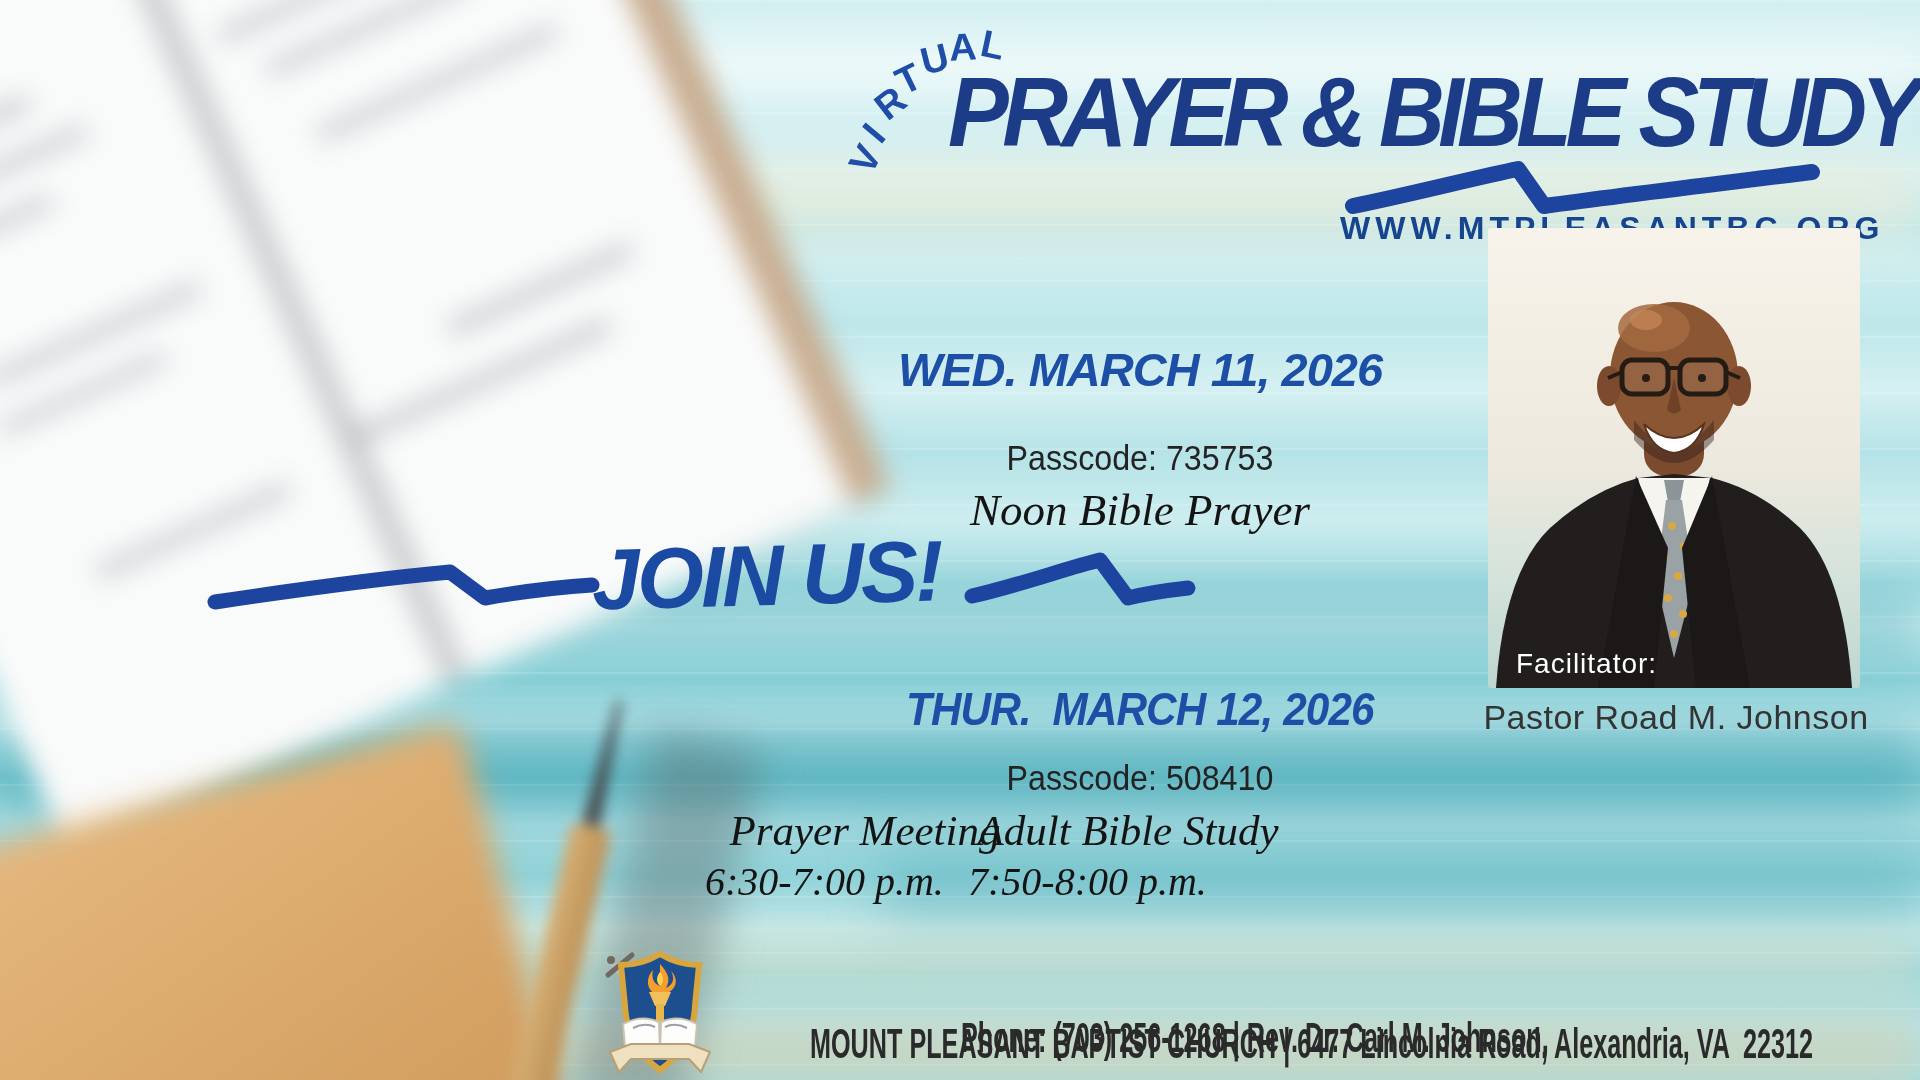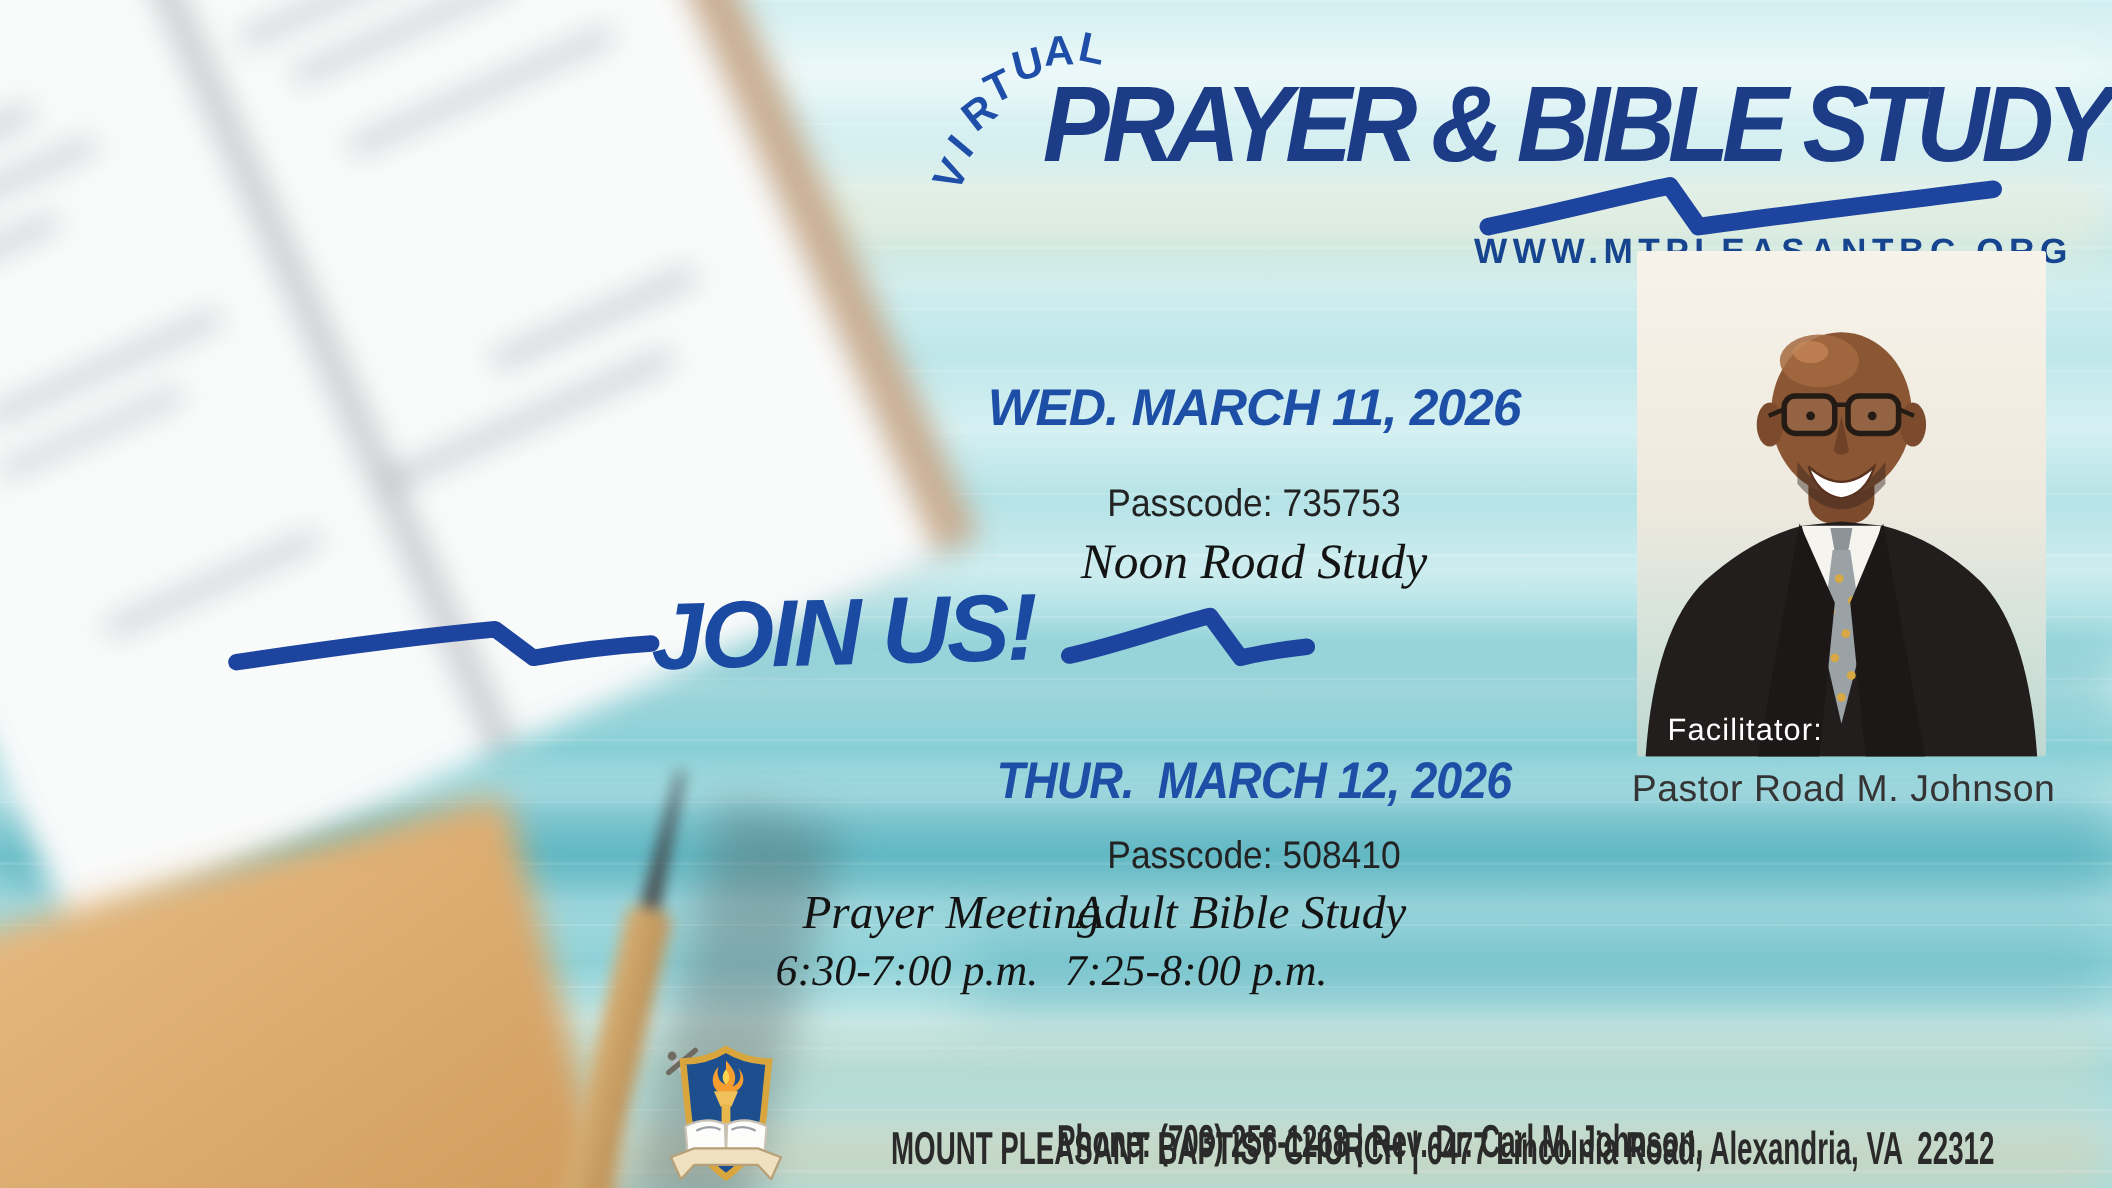--- a/index.html
+++ b/index.html
@@ -146,39 +146,39 @@
   <svg class="abs flourish" style="left:1338px;top:155px;" width="490" height="62">
     <path d="M15,51 C70,40 140,22 180,14 L206,51 C300,38 420,24 474,17" fill="none" stroke="#1d449e" stroke-width="16" stroke-linecap="round" stroke-linejoin="round"></path>
   </svg>
 
   <div class="abs url">WWW.MTPLEASANTBC.ORG</div>
 
   <div class="abs center600 date">WED. MARCH 11, 2026</div>
   <div class="abs center600 mline pc1">
     <span class="squash">Passcode: 735753</span>
   </div>
-  <div class="abs center600 serifit noon">Noon Road Study</div>
+  <div class="abs center600 serifit noon">Noon Bible Prayer</div>
 
   <svg class="abs flourish" style="left:200px;top:556px;" width="410" height="62">
     <path d="M15,46 C95,34 185,22 250,16 L285,42 C320,36 360,31 392,29" fill="none" stroke="#1d449e" stroke-width="15" stroke-linecap="round" stroke-linejoin="round"></path>
   </svg>
   <div class="abs join">JOIN US!</div>
   <svg class="abs flourish" style="left:962px;top:546px;" width="240" height="64">
     <path d="M10,50 C55,40 105,22 138,14 L166,52 C186,47 208,44 226,42" fill="none" stroke="#1d449e" stroke-width="15" stroke-linecap="round" stroke-linejoin="round"></path>
   </svg>
 
   <div class="abs center600 date2 pre"><span class="squash" style="display:inline-block;transform:scaleX(.9);white-space:pre;">THUR.  MARCH 12, 2026</span></div>
   <div class="abs center600 mline pc2">
     <span class="squash">Passcode: 508410</span>
   </div>
 
   <div class="abs serifit evname ev1">Prayer Meeting</div>
   <div class="abs serifit evtime ev1">6:30-7:00 p.m.</div>
   <div class="abs serifit evname ev2">Adult Bible Study</div>
-  <div class="abs serifit evtime ev2">7:25-8:00 p.m.</div>
+  <div class="abs serifit evtime ev2">7:50-8:00 p.m.</div>
 
   <div class="abs photo">
     <svg width="372" height="460" viewBox="0 0 372 460">
       <defs>
         <linearGradient id="pbg" x1="0" y1="0" x2="0" y2="1">
           <stop offset="0" stop-color="#f7f3ea"></stop>
             <stop offset=".5" stop-color="#eee9de"></stop>
           <stop offset=".78" stop-color="#d2e2da"></stop>
             <stop offset="1" stop-color="#bdd7d0"></stop>
         </linearGradient>

